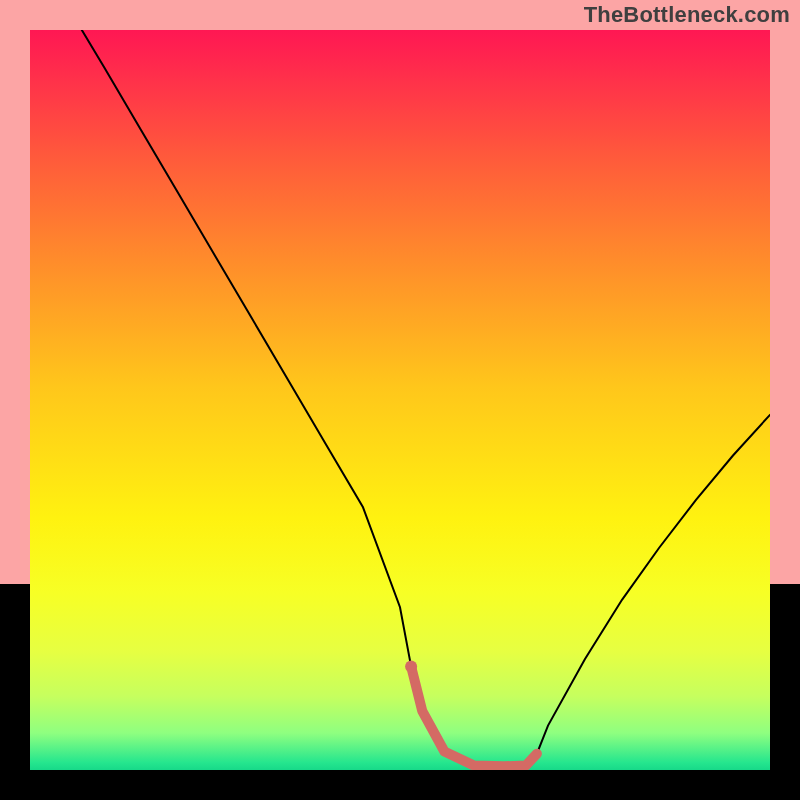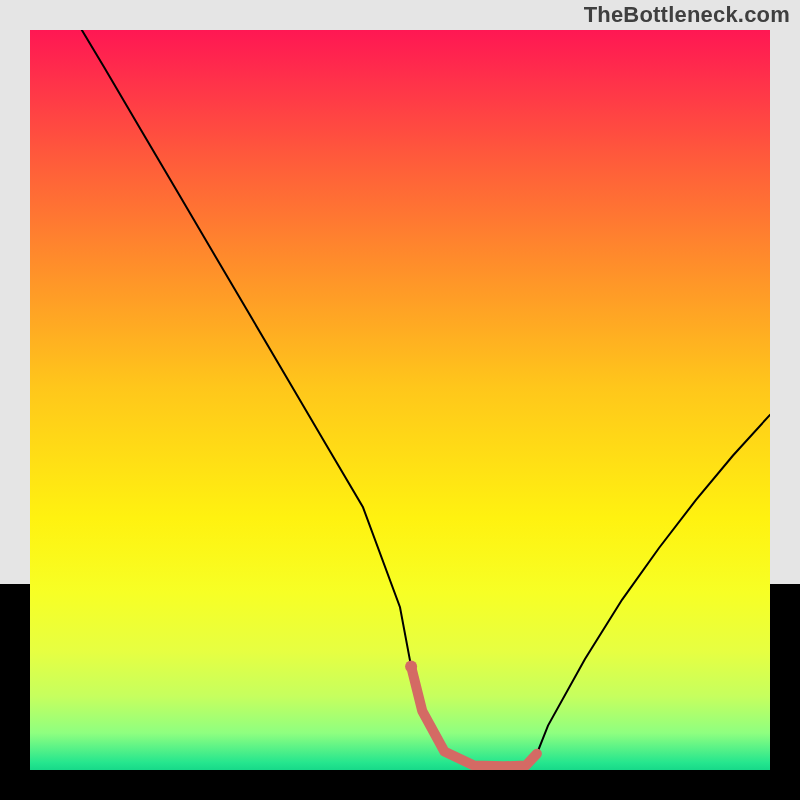--- a/index.html
+++ b/index.html
@@ -8,21 +8,21 @@
     width: 800px;
     height: 800px;
     background: #000000;
     overflow: hidden;
     font-family: Arial, Helvetica, sans-serif;
   }
   .stage {
     position: relative;
     width: 800px;
     height: 584px;
-    background: #e5e5e5;
+    background: #fca5a5;
   }
   .watermark {
     position: absolute;
     top: 2px;
     right: 10px;
     color: #3f3f3f;
     font-size: 22px;
     font-weight: 600;
     letter-spacing: 0.2px;
     z-index: 20;

